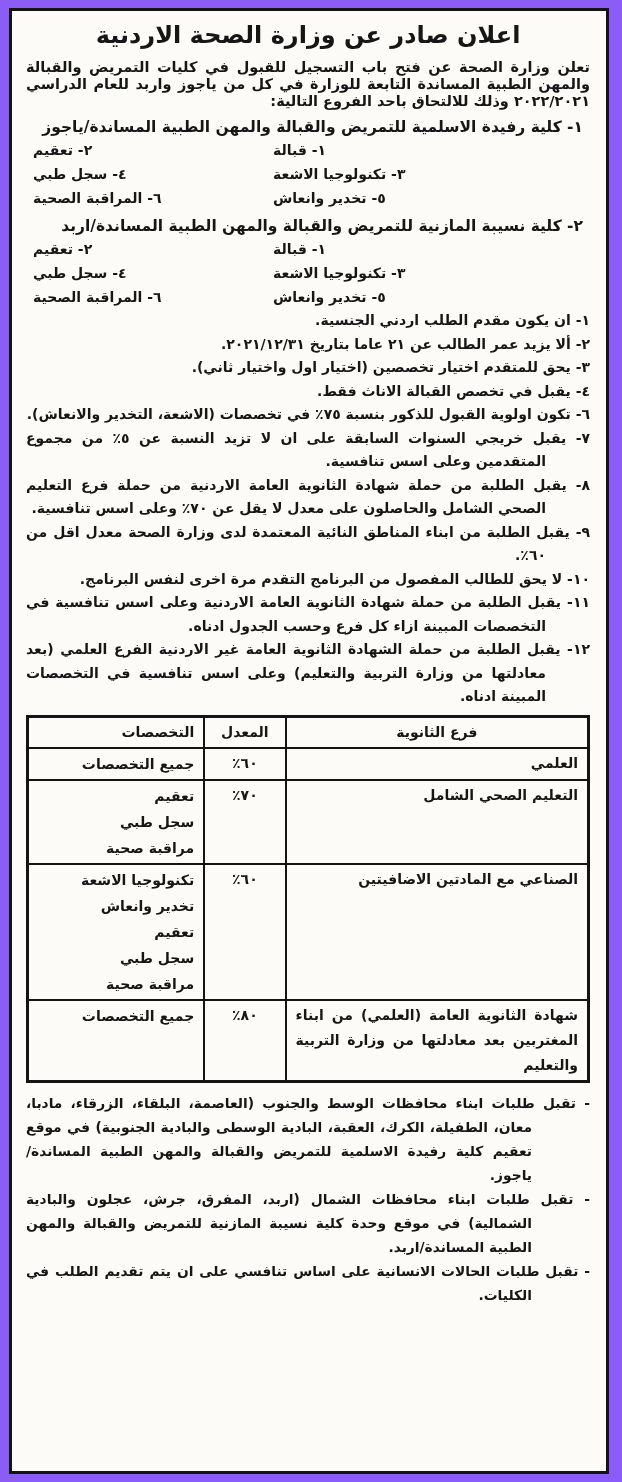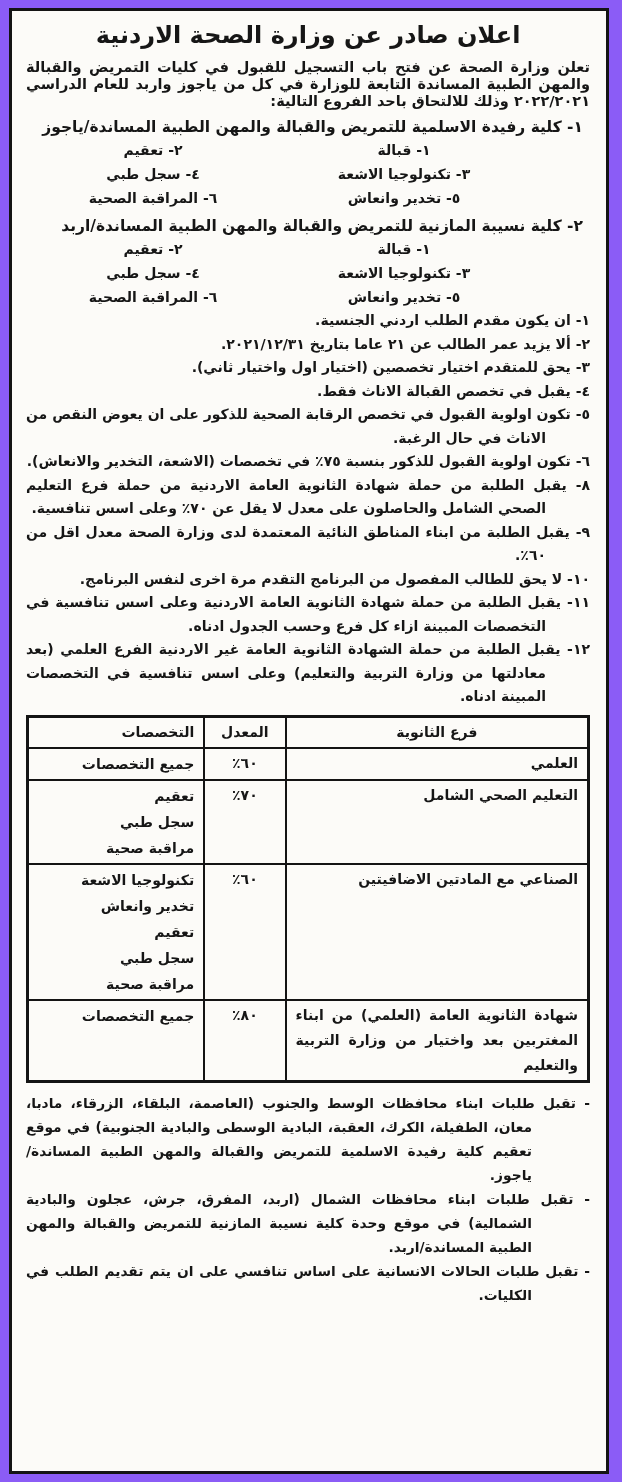--- a/index.html
+++ b/index.html
@@ -47,21 +47,21 @@
   }
   .spec-grid {
     display: grid;
     grid-template-columns: 262px 1fr;
     padding-right: 48px;
   }
   .spec-grid .spec-item {
     font-size: 14px;
     font-weight: 700;
     line-height: 24px;
-    text-align: center;
+    text-align: left;
   }
   .conditions-heading {
     margin: 10px 0 2px;
     font-size: 16.5px;
     font-weight: 800;
   }
   .condition-item {
     font-size: 14px;
     font-weight: 700;
     line-height: 23.5px;
@@ -140,22 +140,22 @@
         <div class="spec-item">٥- تخدير وانعاش</div>
         <div class="spec-item">٦- المراقبة الصحية</div>
       </div>
     </section>
 
     <section>
       <div class="condition-item">١- ان يكون مقدم الطلب اردني الجنسية.</div>
       <div class="condition-item">٢- ألا يزيد عمر الطالب عن ٢١ عاما بتاريخ ٢٠٢١/١٢/٣١.</div>
       <div class="condition-item">٣- يحق للمتقدم اختيار تخصصين (اختيار اول واختيار ثاني).</div>
       <div class="condition-item">٤- يقبل في تخصص القبالة الاناث فقط.</div>
-      <div class="condition-item">٥- تكون اولوية القبول في تخصص الرقابة الصحية للذكور على ان يعوض النقص من الاناث في حال الرغبة.</div>
       <div class="condition-item">٦- تكون اولوية القبول للذكور بنسبة ٧٥٪ في تخصصات (الاشعة، التخدير والانعاش).</div>
+      <div class="condition-item">٧- يقبل خريجي السنوات السابقة على ان لا تزيد النسبة عن ٥٪ من مجموع المتقدمين وعلى اسس تنافسية.</div>
       <div class="condition-item">٨- يقبل الطلبة من حملة شهادة الثانوية العامة الاردنية من حملة فرع التعليم الصحي الشامل والحاصلون على معدل لا يقل عن ٧٠٪ وعلى اسس تنافسية.</div>
       <div class="condition-item">٩- يقبل الطلبة من ابناء المناطق النائية المعتمدة لدى وزارة الصحة معدل اقل من ٦٠٪.</div>
       <div class="condition-item">١٠- لا يحق للطالب المفصول من البرنامج التقدم مرة اخرى لنفس البرنامج.</div>
       <div class="condition-item">١١- يقبل الطلبة من حملة شهادة الثانوية العامة الاردنية وعلى اسس تنافسية في التخصصات المبينة ازاء كل فرع وحسب الجدول ادناه.</div>
       <div class="condition-item">١٢- يقبل الطلبة من حملة الشهادة الثانوية العامة غير الاردنية الفرع العلمي (بعد معادلتها من وزارة التربية والتعليم) وعلى اسس تنافسية في التخصصات المبينة ادناه.</div>
     </section>
 
     <table class="rates">
       <colgroup>
         <col class="c-branch">
@@ -191,21 +191,21 @@
           <td class="t-avg">٦٠٪</td>
           <td class="t-specs">
             <div class="table-spec-line">تكنولوجيا الاشعة</div>
             <div class="table-spec-line">تخدير وانعاش</div>
             <div class="table-spec-line">تعقيم</div>
             <div class="table-spec-line">سجل طبي</div>
             <div class="table-spec-line">مراقبة صحية</div>
           </td>
         </tr>
         <tr>
-          <td class="t-branch">شهادة الثانوية العامة (العلمي) من ابناء المغتربين بعد واختيار من وزارة التربية والتعليم</td>
+          <td class="t-branch">شهادة الثانوية العامة (العلمي) من ابناء المغتربين بعد معادلتها من وزارة التربية والتعليم</td>
           <td class="t-avg">٨٠٪</td>
           <td class="t-specs">
             <div class="table-spec-line">جميع التخصصات</div>
           </td>
         </tr>
       </tbody>
     </table>
 
     <section>
       <div class="bullet-item">- تقبل طلبات ابناء محافظات الوسط والجنوب (العاصمة، البلقاء، الزرقاء، مادبا، معان، الطفيلة، الكرك، العقبة، البادية الوسطى والبادية الجنوبية) في موقع تعقيم كلية رفيدة الاسلمية للتمريض والقبالة والمهن الطبية المساندة/ياجوز.</div>

